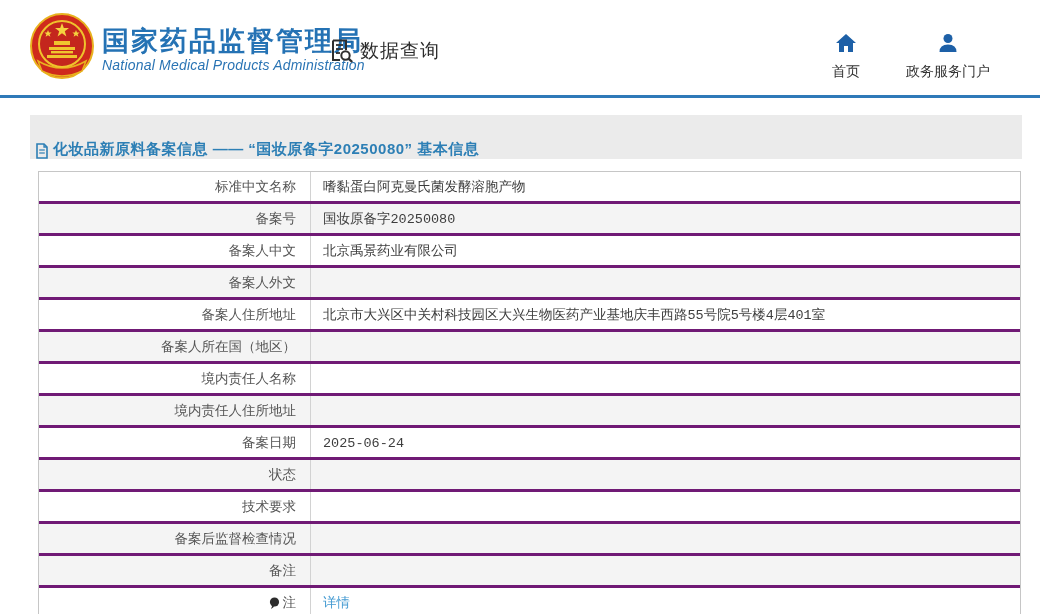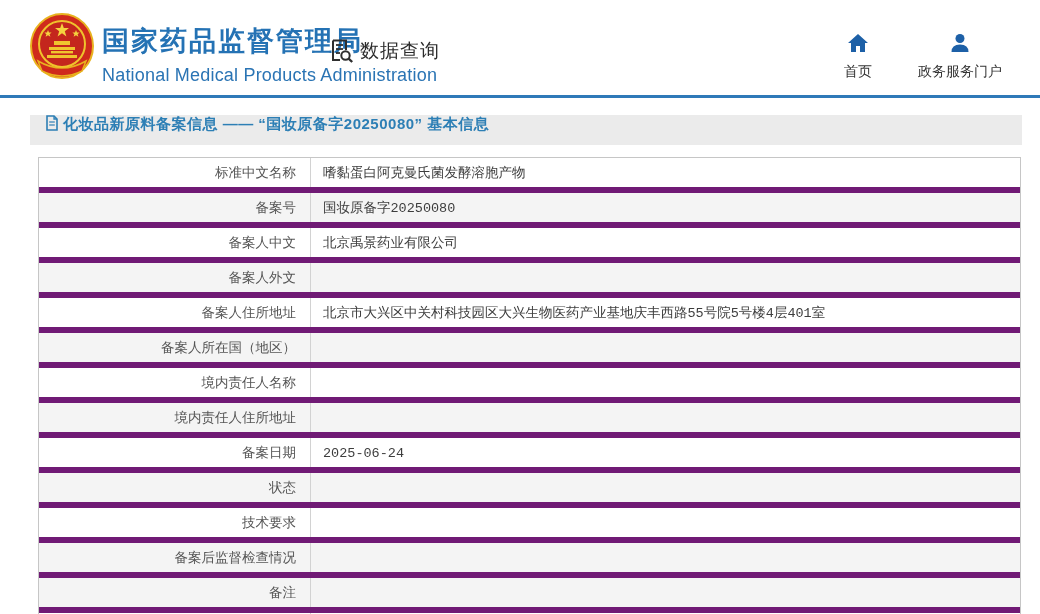--- a/index.html
+++ b/index.html
@@ -4,35 +4,35 @@
 <style>
   * { margin: 0; padding: 0; box-sizing: border-box; }
   html, body { width: 1040px; height: 614px; background: #ffffff; overflow: hidden;
     font-family: "Liberation Sans", "DejaVu Sans", sans-serif; }
 
   
   .header { position: relative; height: 95px; background: #ffffff; }
   .emblem { position: absolute; left: 30px; top: 13px; width: 64px; height: 69px; }
   .brand { position: absolute; left: 102px; top: 26px; }
   .brand-title { font-size: 27px; font-weight: bold; color: #2472b4; letter-spacing: 2px; line-height: 1.15; }
-  .brand-sub { font-size: 18px; color: #2a74b4; margin-top: 8px; letter-spacing: 0.2px; }
+  .brand-sub { font-size: 14px; color: #2a74b4; margin-top: 0; letter-spacing: 0.2px; font-style: italic; }
   .section-tag { position: absolute; left: 328px; top: 37px; display: flex; align-items: center; gap: 5px; cursor: pointer; }
   .section-tag .label { font-size: 19px; color: #2b2b2b; font-weight: 500; letter-spacing: 1px; }
-  .top-nav { position: absolute; right: 38px; top: 33px; display: flex; gap: 46px; }
+  .top-nav { position: absolute; right: 50px; top: 33px; display: flex; gap: 46px; }
   .nav-item { display: flex; flex-direction: column; align-items: center; gap: 6px; cursor: pointer; }
   .nav-item .nav-label { font-size: 14px; color: #333; white-space: nowrap; }
   .blue-line { height: 3px; background: #2e79b8; width: 100%; }
 
   
   .content { margin: 17px 18px 0 30px; }
-  .title-strip { height: 30px; background: #ebebeb; display: flex; align-items: flex-start; padding-left: 15px; gap: 4px; }
+  .title-strip { height: 44px; background: #ebebeb; display: flex; align-items: flex-end; padding-left: 5px; gap: 4px; }
   .title-strip .page-title { font-size: 15px; font-weight: bold; color: #2d7fb5; letter-spacing: 0.5px; }
 
   .table-wrap { margin: 12px 1px 0 8px; border: 1px solid #c6c6c6; background: #c4b5fd; }
-  .trow { display: flex; align-items: stretch; min-height: 28.4px; border-top: 6px solid #701a75; background: #ffffff; }
+  .trow { display: flex; align-items: stretch; min-height: 28.4px; border-top: 3px solid #701a75; background: #ffffff; }
   .trow:first-child { border-top: none; }
   .trow.alt { background: #f4f4f4; }
   .cell-label { width: 272px; flex: 0 0 272px; text-align: right; padding: 6px 14px 5px 8px;
     color: #555; font-size: 13.5px; border-right: 1px solid #d2d2d2;
     display: flex; justify-content: flex-end; align-items: center; gap: 3px; }
   .cell-value { flex: 1 1 auto; padding: 6px 12px 5px 12px; color: #3d3d3d; font-size: 13.5px;
     display: flex; align-items: center; font-family: Liberation Mono, monospace; }
   .detail-link { color: #459bd2; text-decoration: none; cursor: pointer; }
   .icon-inline { display: inline-flex; align-items: center; }
 </style>

